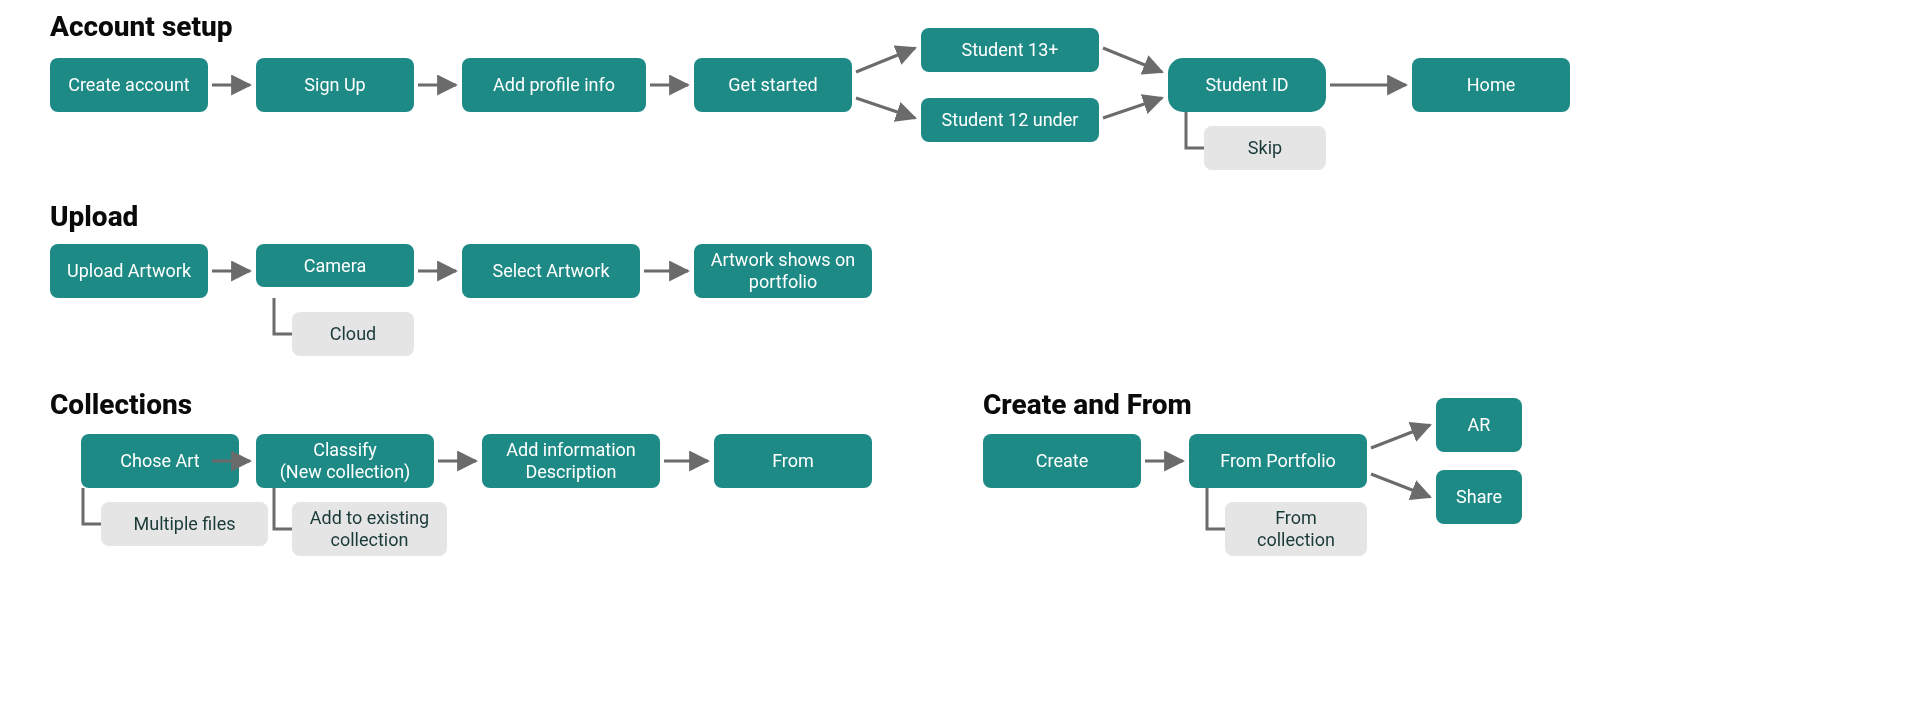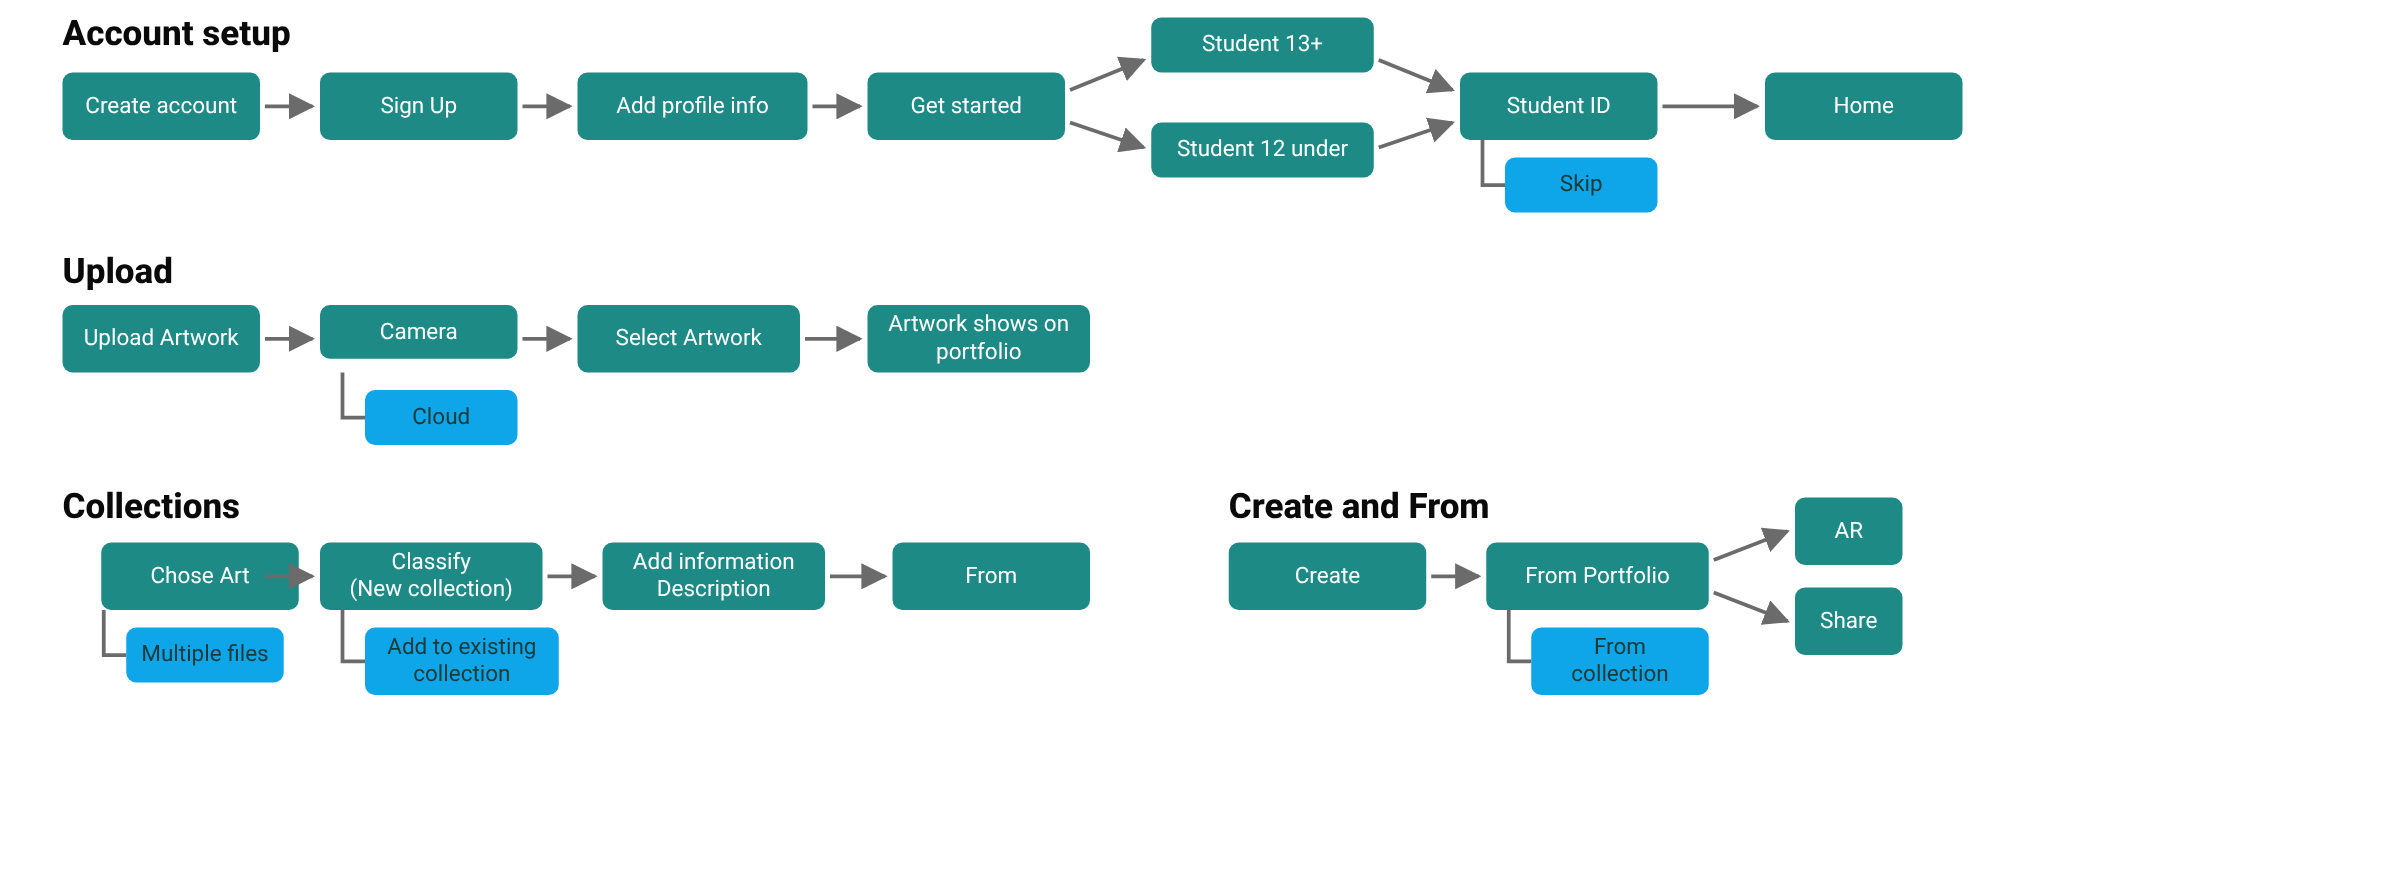--- a/index.html
+++ b/index.html
@@ -22,21 +22,21 @@
     border-radius: 8px;
     display: flex;
     align-items: center;
     justify-content: center;
     text-align: center;
     font-size: 18px;
     line-height: 1.2;
     padding: 6px 10px;
   }
   .node.primary { background: #1d8a85; color: #ffffff; }
-  .node.alt { background: #0ea5e9; color: #1a3a38; }
+  .node.alt { background: #e5e5e5; color: #1a3a38; }
   svg.overlay {
     position: absolute;
     left: 0; top: 0;
     width: 1920px; height: 708px;
     pointer-events: none;
   }
   .arrow-stroke { stroke: #6b6b6b; stroke-width: 3; fill: none; }
   .arrow-head { fill: #6b6b6b; }
 </style>
 </head>
@@ -44,34 +44,34 @@
 
 <div class="section-title" style="left:50px; top:10px;">Account setup</div>
 <div class="section-title" style="left:50px; top:200px;">Upload</div>
 <div class="section-title" style="left:50px; top:388px;">Collections</div>
 <div class="section-title" style="left:983px; top:388px;">Create and From</div>
 
 <div class="node primary" style="left:50px;  top:58px;  width:158px; height:54px;">Create account</div>
 <div class="node primary" style="left:256px; top:58px;  width:158px; height:54px;">Sign Up</div>
 <div class="node primary" style="left:462px; top:58px;  width:184px; height:54px;">Add profile info</div>
 <div class="node primary" style="left:694px; top:58px;  width:158px; height:54px;">Get started</div>
-<div class="node primary" style="left:921px; top:14px;  width:178px; height:44px;">Student 13+</div>
+<div class="node primary" style="left:921px; top:28px;  width:178px; height:44px;">Student 13+</div>
 <div class="node primary" style="left:921px; top:98px;  width:178px; height:44px;">Student 12 under</div>
-<div class="node primary" style="left:1168px;top:58px;  width:158px; height:54px;">Student ID</div>
+<div class="node primary" style="left:1168px;top:58px;  width:158px; height:54px;border-radius:15px;">Student ID</div>
 <div class="node alt" style="left:1204px;top:126px; width:122px; height:44px;">Skip</div>
 <div class="node primary" style="left:1412px;top:58px;  width:158px; height:54px;">Home</div>
 
 <div class="node primary" style="left:50px;  top:244px; width:158px; height:54px;">Upload Artwork</div>
 <div class="node primary" style="left:256px; top:244px; width:158px; height:43px;">Camera</div>
 <div class="node alt" style="left:292px; top:312px; width:122px; height:44px;">Cloud</div>
 <div class="node primary" style="left:462px; top:244px; width:178px; height:54px;">Select Artwork</div>
 <div class="node primary" style="left:694px; top:244px; width:178px; height:54px;">Artwork shows on portfolio</div>
 
 <div class="node primary" style="left:50px;  top:434px; width:158px; height:54px;margin-left:31px;">Chose Art</div>
-<div class="node alt" style="left:101px; top:502px; width:126px; height:44px;">Multiple files</div>
+<div class="node alt" style="left:101px; top:502px; width:167px; height:44px;">Multiple files</div>
 <div class="node primary" style="left:256px; top:434px; width:178px; height:54px; white-space:pre-line;">Classify
 (New collection)</div>
 <div class="node alt" style="left:292px; top:502px; width:155px; height:54px;">Add to existing collection</div>
 <div class="node primary" style="left:482px; top:434px; width:178px; height:54px;">Add information Description</div>
 <div class="node primary" style="left:714px; top:434px; width:158px; height:54px;">From</div>
 
 <div class="node primary" style="left:983px;  top:434px; width:158px; height:54px;">Create</div>
 <div class="node primary" style="left:1189px; top:434px; width:178px; height:54px;">From Portfolio</div>
 <div class="node alt" style="left:1225px; top:502px; width:142px; height:54px;">From collection</div>
 <div class="node primary" style="left:1436px; top:398px; width:86px;  height:54px;">AR</div>

